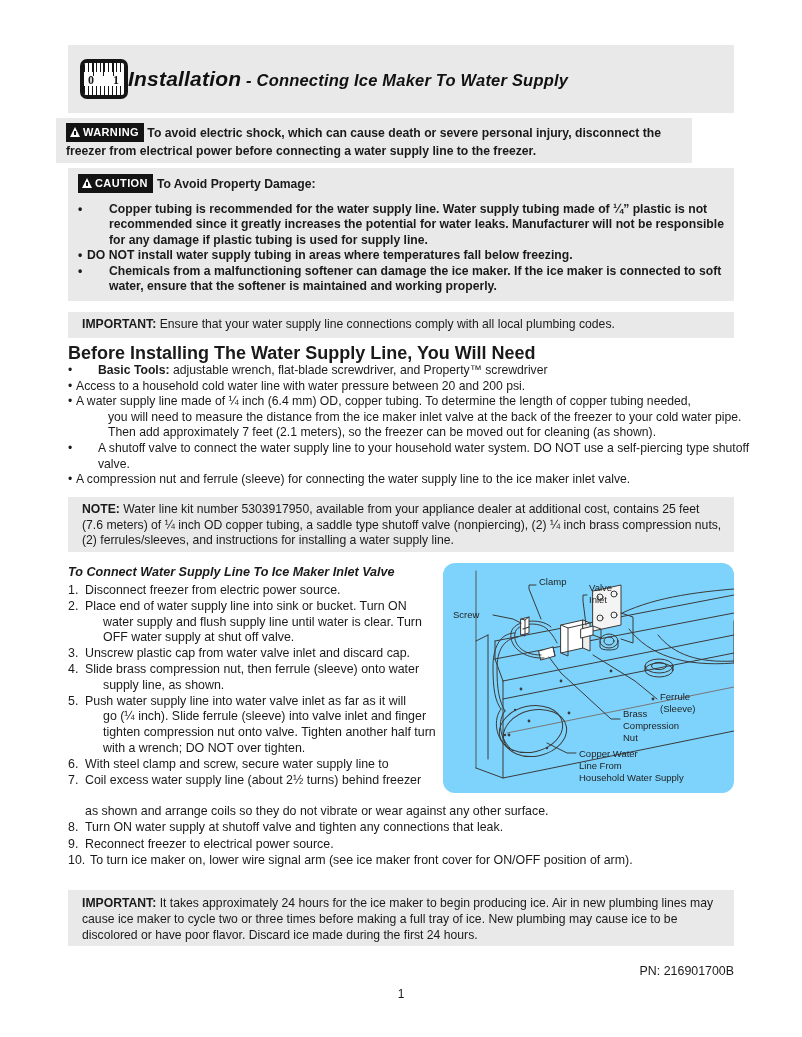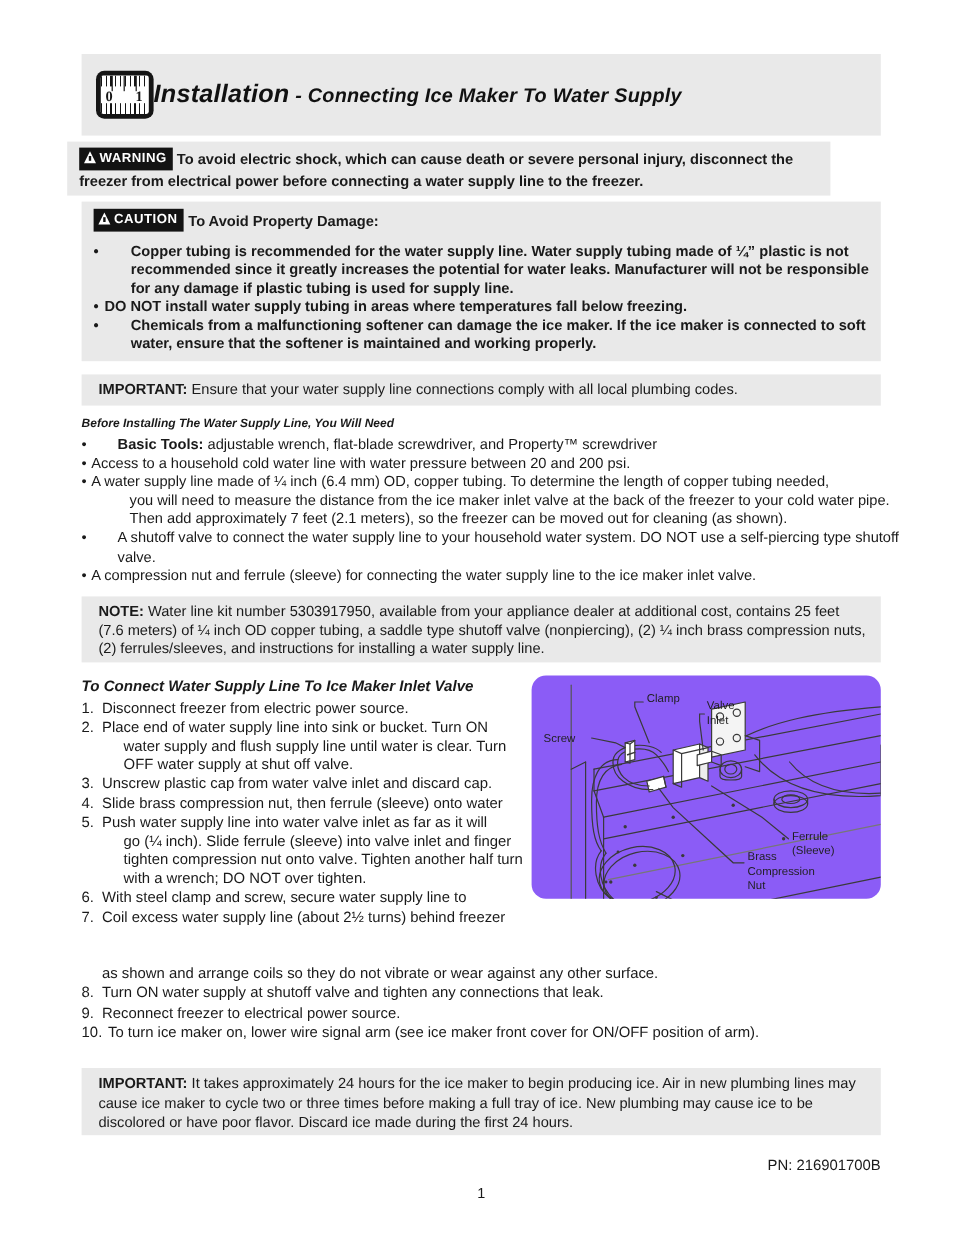--- a/index.html
+++ b/index.html
@@ -147,21 +147,21 @@
     font-size: 12.2px; line-height: 16px;
   }
   #important1-panel b { font-weight: bold; }
 
   
   #before-section {
     position: absolute;
     left: 68px; top: 345px; width: 682px;
   }
   #before-heading {
-    font-size: 10px; font-weight: bold; font-style: italic;
+    font-size: 18px; font-weight: bold; 
     line-height: 17px;
     margin-bottom: 1px;
   }
   .bb {
     font-size: 12.2px; line-height: 15.6px;
     display: flex;
   }
   .bb .dot { flex: 0 0 auto; width: 8px; }
   .bb.ind .txt { margin-left: 22px; }
   .bb .txt { flex: 1; }
@@ -197,22 +197,22 @@
 
   #steps-tail {
     position: absolute;
     left: 68px; top: 803px; width: 640px;
   }
   #steps-tail .st { line-height: 16.4px; }
 
   
   #diagram-figure {
     position: absolute;
-    left: 443px; top: 563px; width: 291px; height: 186px;
-    background: #8b5cf6;
+    left: 443px; top: 563px; width: 291px; height: 230px;
+    background: #7dd3fc;
     border-radius: 12px;
     overflow: hidden;
   }
   #diagram-figure svg { display: block; }
 
   
   #important2-panel {
     left: 68px; top: 890px; width: 666px; height: 56px;
     padding: 6px 12px 0 14px;
     box-sizing: border-box;
@@ -326,21 +326,21 @@
     <div class="st">
       <span class="num">2.</span>
       <span class="txt"><span>Place end of water supply line into sink or bucket. Turn ON</span><span class="cont">water supply and flush supply line until water is clear. Turn OFF water supply at shut off valve.</span></span>
     </div>
     <div class="st">
       <span class="num">3.</span>
       <span class="txt">Unscrew plastic cap from water valve inlet and discard cap.</span>
     </div>
     <div class="st">
       <span class="num">4.</span>
-      <span class="txt"><span>Slide brass compression nut, then ferrule (sleeve) onto water</span></span>
+      <span class="txt"><span>Slide brass compression nut, then ferrule (sleeve) onto water</span><span class="cont">supply line, as shown.</span></span>
     </div>
     <div class="st">
       <span class="num">5.</span>
       <span class="txt"><span>Push water supply line into water valve inlet as far as it will</span><span class="cont">go (¼ inch). Slide ferrule (sleeve) into valve inlet and finger tighten compression nut onto valve. Tighten another half turn with a wrench; DO NOT over tighten.</span></span>
     </div>
     <div class="st">
       <span class="num">6.</span>
       <span class="txt"><span>With steel clamp and screw, secure water supply line to</span></span>
     </div>
     <div class="st">

